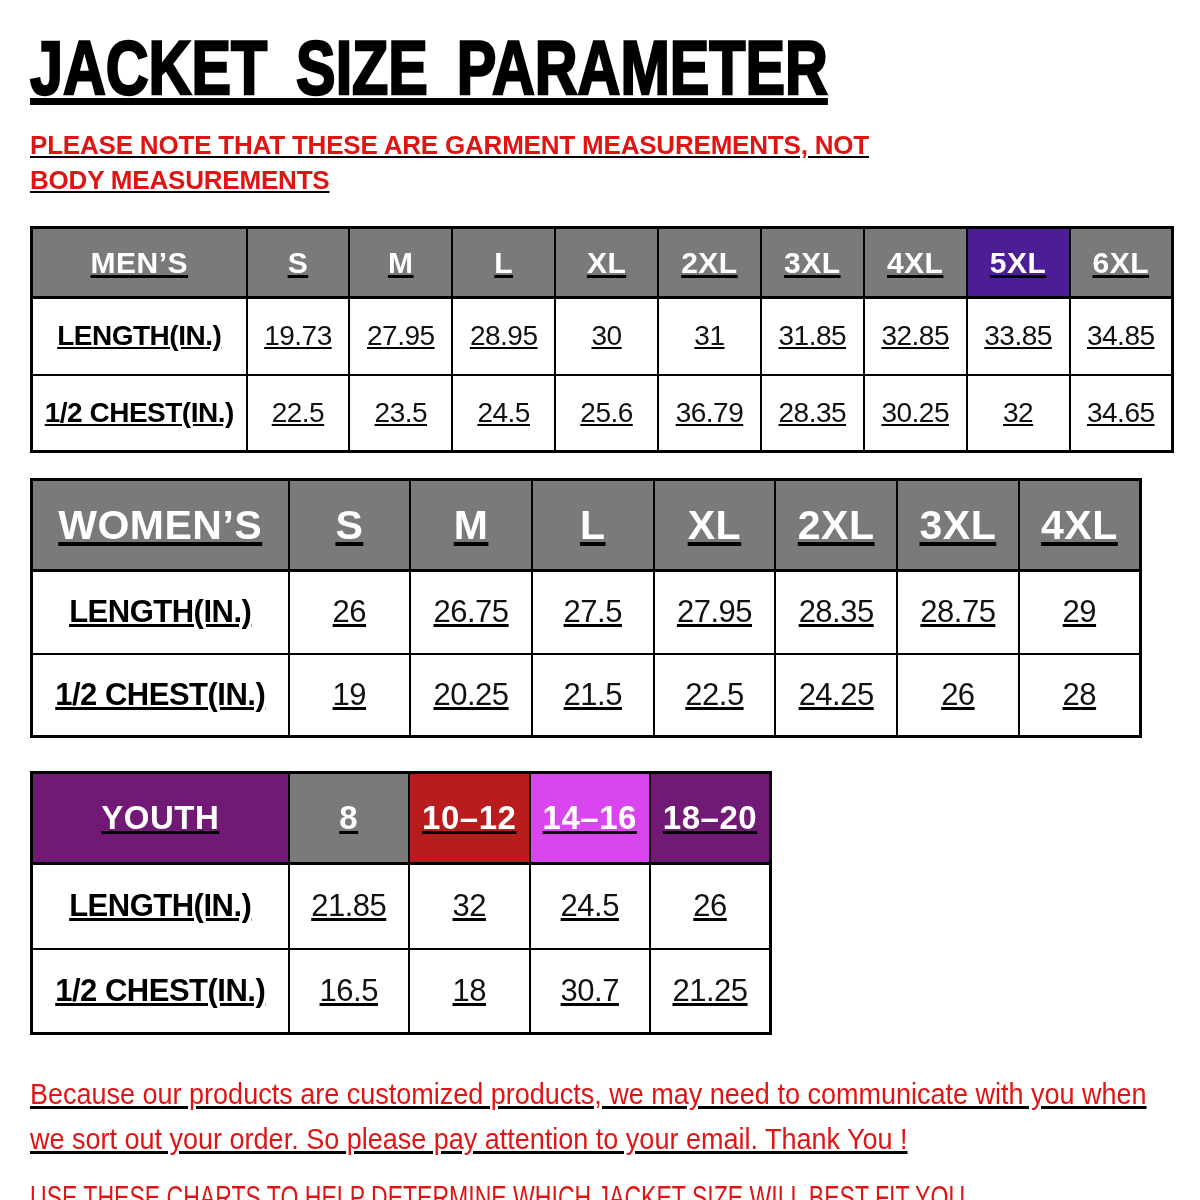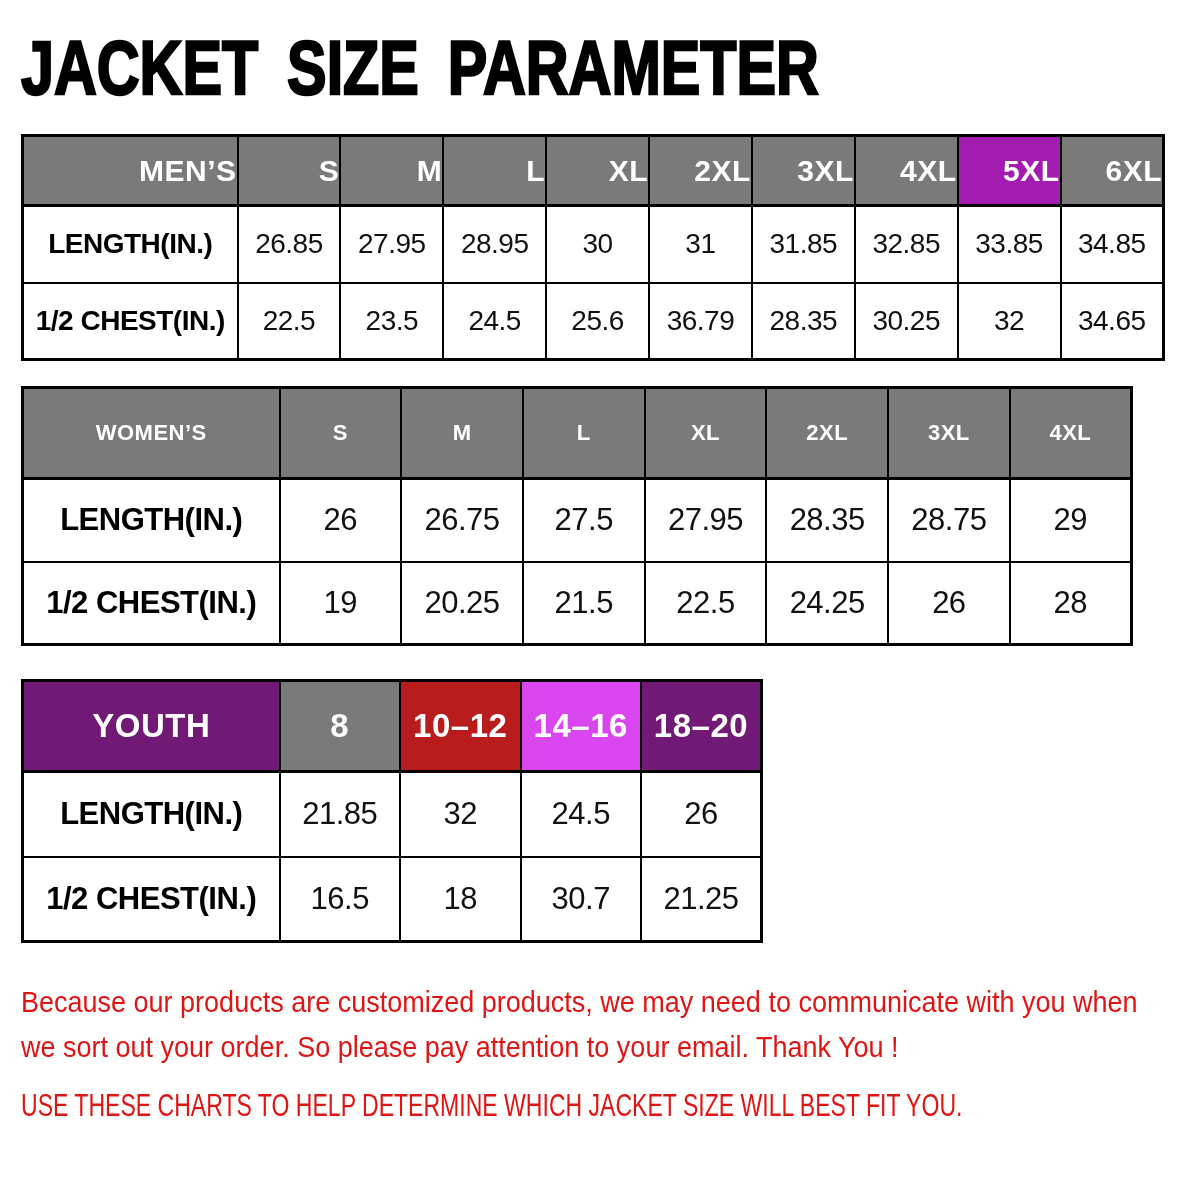--- a/index.html
+++ b/index.html
@@ -5,21 +5,22 @@
   * { box-sizing: border-box; }
   html, body {
     margin: 0; padding: 0;
     width: 1200px; height: 1200px;
     background: #ffffff;
     overflow: hidden;
     font-family: "Liberation Sans", sans-serif;
   }
   .page {
     width: 1200px; height: 1200px;
-    padding: 18px 26px 0 21px;
+    padding: 18px 26px 0 30px;
+    text-decoration: underline;
   }
 
   
   .title {
     margin: 0;
     font-size: 76px;
     font-weight: 900;
     color: #000;
     line-height: 1.0;
     white-space: nowrap;
@@ -59,29 +60,29 @@
     color: #ffffff;
     border-bottom: 3px solid #000;
   }
   td.rowlabel { font-weight: bold; letter-spacing: -0.5px; }
   td.val { font-weight: normal; letter-spacing: -0.5px; color: #111; }
 
   
   table.mens { width: 1144px; margin-top: 28px; }
   table.mens thead tr { height: 70px; }
   table.mens tbody tr { height: 77px; }
-  table.mens thead th { font-size: 30px; font-weight: bold; letter-spacing: 0.5px; text-align: right; }
+  table.mens thead th { font-size: 30px; font-weight: bold; letter-spacing: 0.5px; }
   table.mens td { font-size: 28px; }
   col.c-label-m { width: 215px; }
 
   
   table.womens { width: 1112px; margin-top: 25px; }
   table.womens thead tr { height: 91px; }
   table.womens tbody tr { height: 83px; }
-  table.womens thead th { font-size: 22px; font-weight: bold; letter-spacing: 0.5px; }
+  table.womens thead th { font-size: 41px; font-weight: bold; letter-spacing: 0.5px; }
   table.womens td { font-size: 31px; }
   col.c-label-w { width: 257px; }
 
   
   table.youth { width: 742px; margin-top: 33px; }
   table.youth thead tr { height: 91px; }
   table.youth tbody tr { height: 85px; }
   table.youth thead th { font-size: 33px; font-weight: bold; letter-spacing: 0.5px; }
   table.youth td { font-size: 31px; }
   col.c-label-y { width: 257px; }
@@ -108,20 +109,21 @@
     transform-origin: left top;
   }
 </style>
 </head>
 <body>
 
 <div class="page">
 
   <h1 class="title">JACKET SIZE PARAMETER</h1>
 
+  <p class="note">PLEASE NOTE THAT THESE ARE GARMENT MEASUREMENTS, NOT BODY MEASUREMENTS</p>
 
   <table class="size-table mens">
     <colgroup>
         <col class="c-label-m">
         <col>
         <col>
         <col>
         <col>
         <col>
         <col>
@@ -132,28 +134,28 @@
     <thead>
       <tr>
         <th style="background: rgb(122, 122, 122);">MEN’S</th>
         <th style="background: rgb(122, 122, 122);">S</th>
         <th style="background: rgb(122, 122, 122);">M</th>
         <th style="background: rgb(122, 122, 122);">L</th>
         <th style="background: rgb(122, 122, 122);">XL</th>
         <th style="background: rgb(122, 122, 122);">2XL</th>
         <th style="background: rgb(122, 122, 122);">3XL</th>
         <th style="background: rgb(122, 122, 122);">4XL</th>
-        <th style="background: #a21caf;">5XL</th>
+        <th style="background: #4c1d95;">5XL</th>
         <th style="background: rgb(122, 122, 122); margin-left: 12px;">6XL</th>
       </tr>
     </thead>
     <tbody>
       <tr>
         <td class="rowlabel">LENGTH(IN.)</td>
-        <td class="val">26.85</td>
+        <td class="val">19.73</td>
         <td class="val">27.95</td>
         <td class="val">28.95</td>
         <td class="val">30</td>
         <td class="val">31</td>
         <td class="val">31.85</td>
         <td class="val">32.85</td>
         <td class="val">33.85</td>
         <td class="val">34.85</td>
       </tr>
       <tr>

